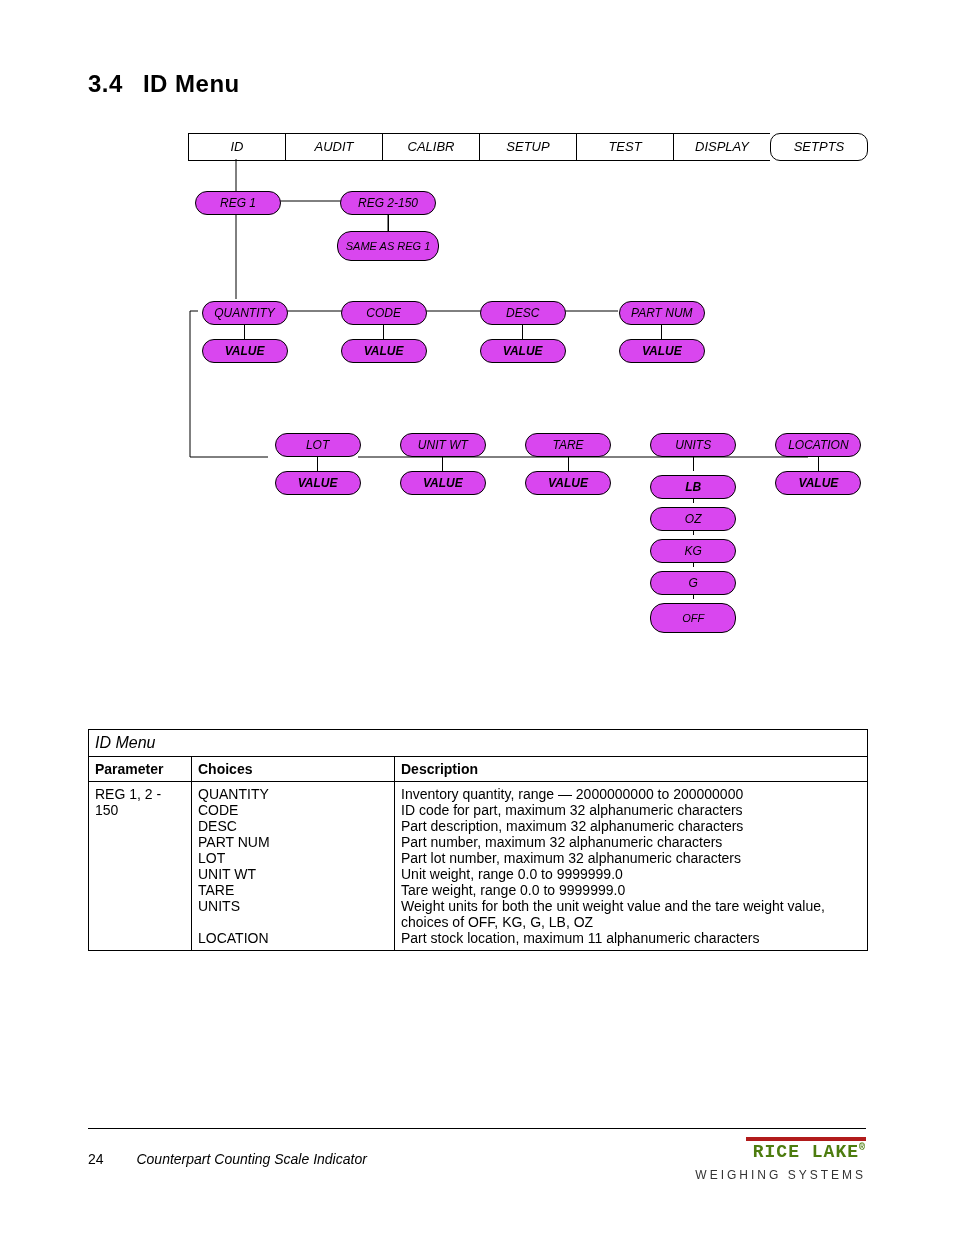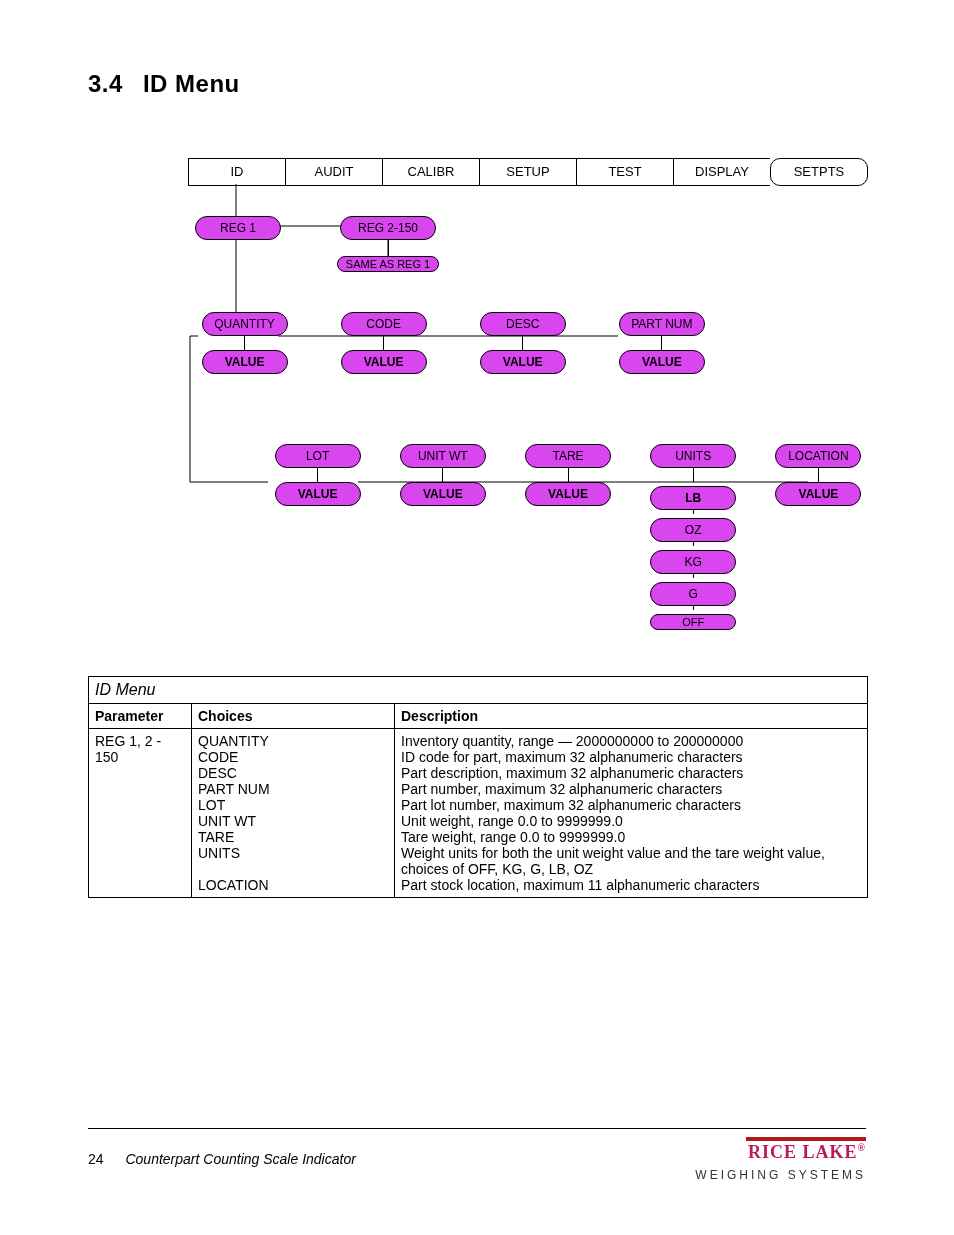--- a/index.html
+++ b/index.html
@@ -16,28 +16,29 @@
     position: absolute;
     left: 88px;
     top: 70px;
     width: 780px;
   }
   .section-title {
     font-family: "Arial Black", Arial, sans-serif;
     font-weight: 900;
     font-size: 24px;
     letter-spacing: 0.5px;
-    margin-bottom: 60px;
+    margin-bottom: 35px;
   }
   .section-title .num { margin-right: 20px; }
 
   .diagram-wrap {
     width: 680px;
     margin-left: 100px;
-    margin-bottom: 46px;
+    margin-bottom: 96px;
+    font-style: italic;
   }
 
   
   .menu-row { display: flex; }
   .menu-cell {
     flex: 1;
     border: 1px solid #000;
     border-right: none;
     text-align: center;
     font-size: 13px;
@@ -60,21 +61,21 @@
     border: 1px solid #000;
     border-radius: 14px;
     font-size: 12px;
     padding: 0 10px;
     height: 24px;
     box-sizing: border-box;
     background: #d946ef;
     position: relative;
     z-index: 2;
   }
-  .pill.small { height: 16px; font-size: 11px; padding: 0 8px; }
+  .pill.small { height: 30px; font-size: 11px; padding: 0 8px; }
   .pill.value { font-weight: bold; }
 
   .col5 {
     display: flex;
     width: 100%;
     gap: 26px;
   }
   .col5 > div {
     flex: 1;
     display: flex;
@@ -133,24 +134,24 @@
     right: 88px;
     bottom: 54px;
     border-top: 1px solid #000;
     padding-top: 8px;
     font-size: 14px;
     font-style: italic;
     display: flex;
     align-items: center;
     justify-content: space-between;
   }
-  .footer .pg { font-style: normal; margin-right: 18px; }
+  .footer .pg { font-style: normal; margin-right: 29px; }
   .logo { text-align: right; line-height: 1; }
   .logo .accent { height: 4px; width: 120px; background: #b11b1b; margin-left: auto; margin-bottom: 2px; }
-  .logo .brand { font-family: Liberation Serif, serif; font-weight: 900; font-size: 18px; font-style: normal; letter-spacing: 1px; color: #be185d; }
+  .logo .brand { font-family: Liberation Mono, monospace; font-weight: 900; font-size: 18px; font-style: normal; letter-spacing: 1px; color: #4d7c0f; }
   .logo .brand .dot { font-size: 10px; vertical-align: top; }
   .logo .sub { font-size: 12px; letter-spacing: 3px; font-style: normal; color: #333; margin-top: 8px; }
 
   .pillw { width: 86px; }
   .pillw2 { width: 96px; }
 
   .svg-layer { position:absolute; left:0; top:0; pointer-events:none; z-index:0; }
 </style>
 </head>
 <body>

